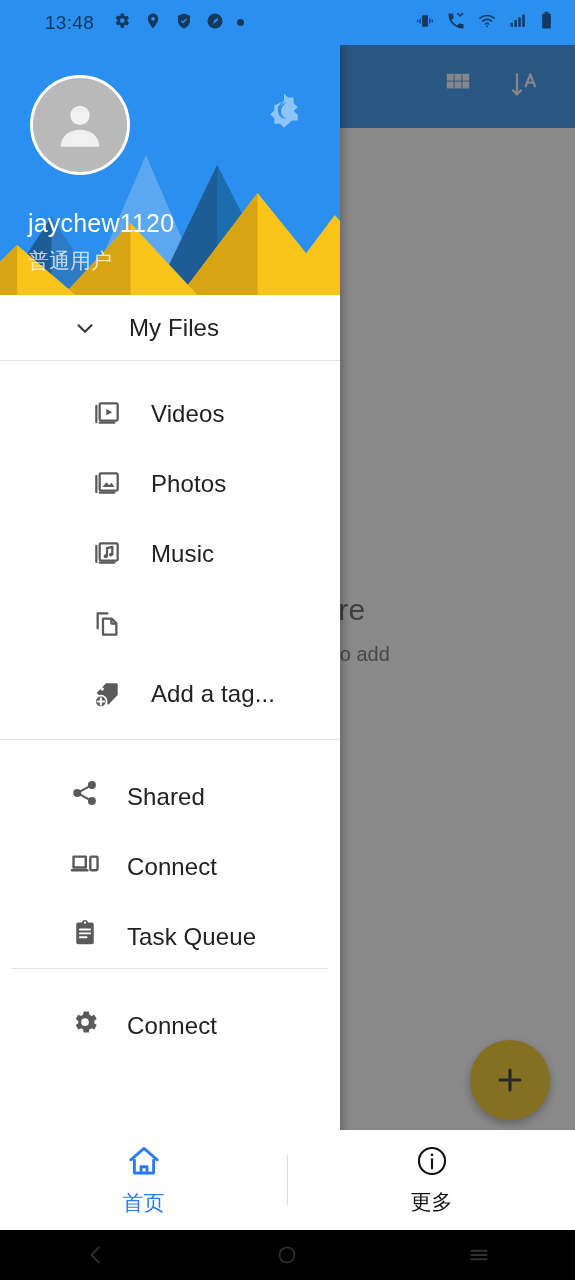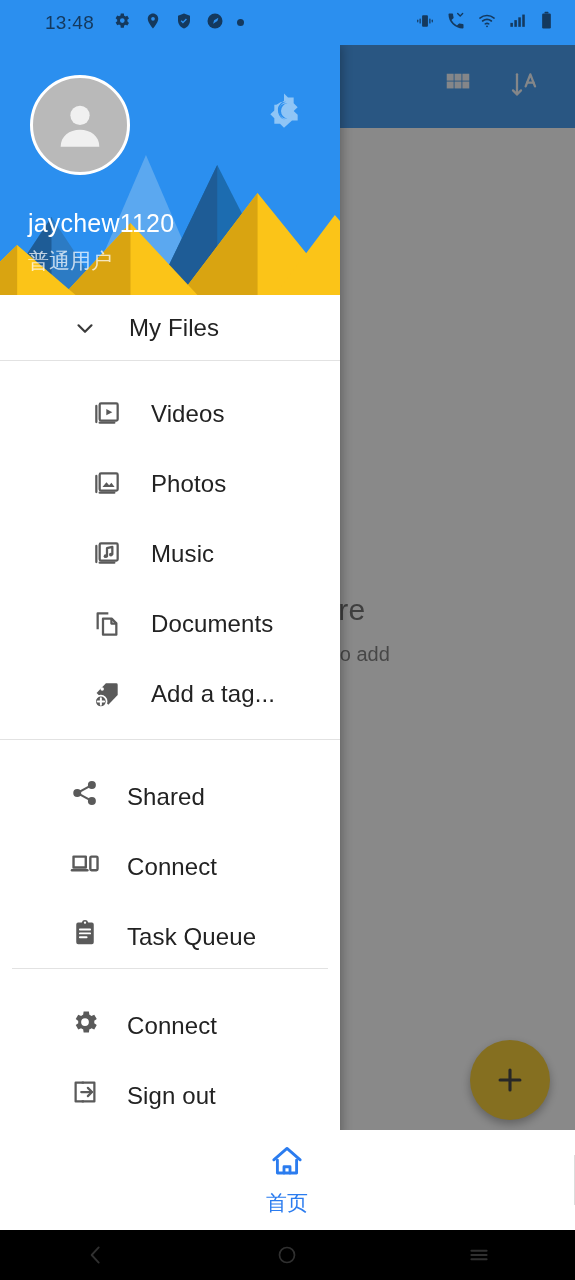--- a/index.html
+++ b/index.html
@@ -338,21 +338,20 @@
       </div>
 
       <div class="row sub">
         <span class="ico">
           <svg width="32" height="32" viewBox="0 0 24 24" fill="none" stroke="#5a5a5a" stroke-width="1.7" stroke-linejoin="round">
             <path d="M5 16V4h8"></path>
             <path d="M9 8h6.5l3.5 3.5V20H9z"></path>
             <path d="M15.3 8v3.7H19"></path>
           </svg>
         </span>
-        <span class="lbl">Documents</span>
       </div>
 
       <div class="row sub">
         <span class="ico">
           <svg width="32" height="32" viewBox="0 0 24 24" fill="#5a5a5a">
             <path d="M11.2 4H19a1 1 0 011 1v7.8L13 20 4.2 11.2z"></path>
             <circle cx="8.4" cy="8.2" r="1.3" fill="#ffffff"></circle>
             <circle cx="7.4" cy="17.6" r="4.3" fill="#5a5a5a" stroke="#ffffff" stroke-width="1.3"></circle>
             <path d="M7.4 15.2v4.8M5 17.6h4.8" stroke="#ffffff" stroke-width="1.5" stroke-linecap="round"></path>
           </svg>
@@ -402,49 +401,48 @@
 
       <div class="row main-item">
         <span class="ico">
           <svg width="30" height="30" viewBox="0 0 24 24" fill="#5a5a5a">
             <path d="M19.4 12.9a7.8 7.8 0 000-1.8l2-1.5-2-3.5-2.3 1a7.4 7.4 0 00-1.6-.9L15.1 3.6H10.9L10.5 6.2a7.4 7.4 0 00-1.6.9l-2.3-1-2 3.5 2 1.5a7.8 7.8 0 000 1.8l-2 1.5 2 3.5 2.3-1c.5.4 1 .7 1.6.9l.4 2.6h4.2l.4-2.6c.6-.2 1.1-.5 1.6-.9l2.3 1 2-3.5zM12 15.1a3.1 3.1 0 110-6.2 3.1 3.1 0 010 6.2z"></path>
           </svg>
         </span>
         <span class="lbl">Connect</span>
       </div>
 
-      <div class="row main-item">
-        <span class="ico">
-          <svg width="30" height="30" viewBox="0 0 24 24" fill="none" stroke="#5a5a5a" stroke-width="1.8" stroke-linecap="round" stroke-linejoin="round">
-            <path d="M10.5 4.5H4.5v15h6"></path>
-            <path d="M10 4.5h9.5v15H10"></path>
-            <path d="M9 12h8.5"></path>
-              <path d="M14.3 8.7l3.3 3.3-3.3 3.3"></path>
-          </svg>
-        </span>
-        <span class="lbl">Sign out</span>
-      </div>
 
       <div class="sec-pad-bot"></div>
 
     </div>
   </div>
 
   <div id="bottomnav">
     <div class="bn-item bn-active">
       <span>
         <svg width="36" height="36" viewBox="0 0 24 24" fill="none" stroke="#2B7CEF" stroke-width="1.9" stroke-linecap="round" stroke-linejoin="round">
           <path d="M3.2 11.2L12 3.6l8.8 7.6"></path>
           <path d="M5.6 11.4V20h12.8v-8.6"></path>
           <path d="M10 20v-4.2h4V20"></path>
         </svg>
       </span>
       <span class="bn-label">首页</span>
     </div>
     <div class="bn-sep"></div>
+    <div class="bn-item bn-inactive">
+      <span>
+        <svg width="34" height="34" viewBox="0 0 24 24" fill="none" stroke="#111111" stroke-width="1.5">
+          <circle cx="12" cy="12" r="9.2"></circle>
+          <path d="M12 10.8v6.4" stroke-linecap="round"></path>
+          <circle cx="12" cy="7.6" r=".95" fill="#111111" stroke="none"></circle>
+        </svg>
+      </span>
+      <span class="bn-label">更多</span>
+    </div>
   </div>
 
   <div id="navbar">
     <div class="nav-btn">
       <svg width="26" height="26" viewBox="0 0 24 24" fill="none" stroke="#303030" stroke-width="1.7" stroke-linecap="round" stroke-linejoin="round">
         <path d="M14.5 5L8 12l6.5 7"></path>
       </svg>
     </div>
     <div class="nav-btn">
       <svg width="24" height="24" viewBox="0 0 24 24" fill="none" stroke="#303030" stroke-width="1.7">

